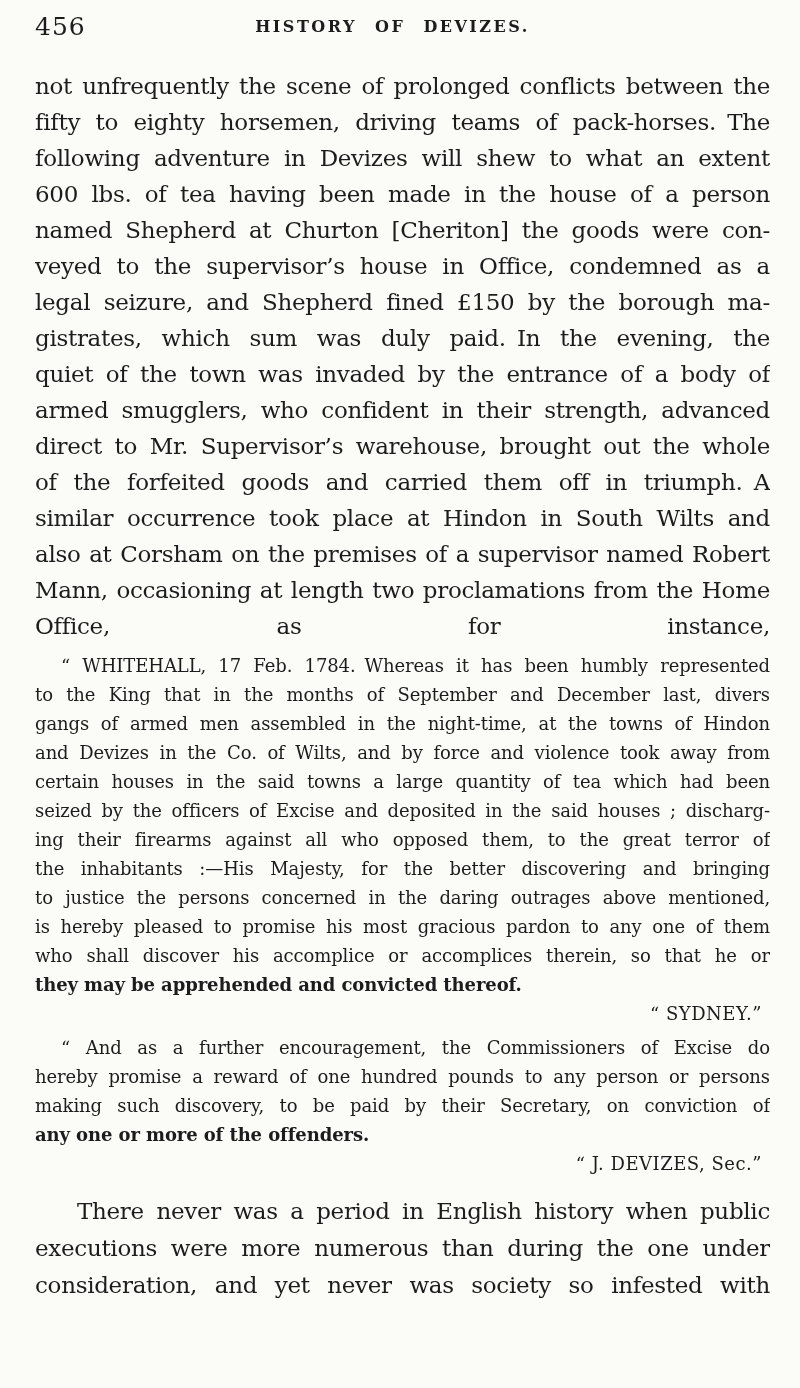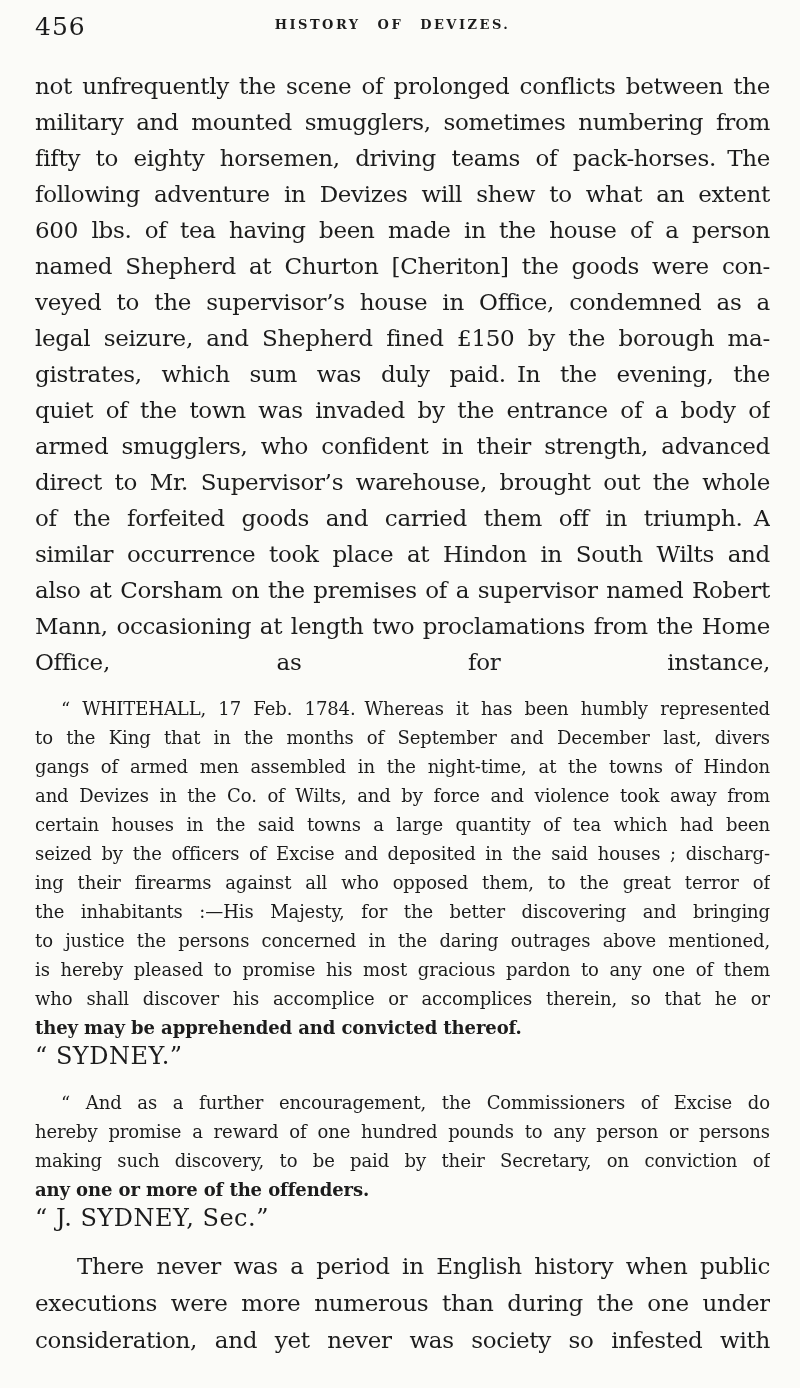--- a/index.html
+++ b/index.html
@@ -16,21 +16,21 @@
     overflow: hidden;
   }
   .header { position: relative; height: 34px; margin-bottom: 22px; }
   .pagenum {
     position: absolute; left: 0; top: 0;
     font-size: 25px; letter-spacing: 1px;
   }
   .running {
     position: absolute; left: 0; right: 20px; top: 5px;
     text-align: center;
-    font-size: 13px; font-weight: bold;
+    font-size: 16px; font-weight: bold;
     letter-spacing: 2.5px; word-spacing: 10px;
   }
   .block { width: 100%; }
   .block .line {
     text-align: justify;
     text-align-last: justify;
     white-space: normal;
     overflow: hidden;
   }
   .p1 .line, .p2 .line {
@@ -38,41 +38,40 @@
     height: 36px;
   }
   .p2 .line { line-height: 37px; height: 37px; }
   .quote .line {
     font-size: 18px; line-height: 29px; letter-spacing: -0.1px;
     height: 29px;
   }
   .endleft .line.last { text-align-last: left; font-weight: bold; }
   .indent .line:first-child { text-indent: 26px; }
   .indent2 .line:first-child { text-indent: 42px; }
-  .p1 { margin-bottom: 14px; }
-  .q2 { margin-top: 17px; }
+  .p1 { margin-bottom: 7px; }
+  .q2 { margin-top: 5px; }
   .p2 { margin-top: 15px; }
   .sig {
-    text-align: left; padding-right: 8px;
-    font-size: 24px; line-height: 29px; letter-spacing: 0.5px;
+    text-align: right; padding-right: 8px;
+    font-size: 18px; line-height: 29px; letter-spacing: 0.5px;
   }
 </style>
 </head>
 <body style="--paper: #fbfbf8; --ink: #1c1c1c;">
 
 <div class="page">
 
   <div class="header">
     <span class="pagenum">456</span>
     <span class="running">HISTORY OF DEVIZES.</span>
   </div>
 
   <div class="block p1">
       <div class="line">not unfrequently the scene of prolonged conflicts between the</div>
-      <div class="line">military and mounted smugglers, sometimes numbering from</div>
       <div class="line">fifty to eighty horsemen, driving teams of pack-horses. The</div>
       <div class="line">following adventure in Devizes will shew to what an extent</div>
       <div class="line">600 lbs. of tea having been made in the house of a person</div>
       <div class="line">named Shepherd at Churton [Cheriton] the goods were con-</div>
       <div class="line">veyed to the supervisor’s house in Office, condemned as a</div>
       <div class="line">legal seizure, and Shepherd fined £150 by the borough ma-</div>
       <div class="line">gistrates, which sum was duly paid. In the evening, the</div>
       <div class="line">quiet of the town was invaded by the entrance of a body of</div>
       <div class="line">armed smugglers, who confident in their strength, advanced</div>
       <div class="line">direct to Mr. Supervisor’s warehouse, brought out the whole</div>
@@ -100,21 +99,21 @@
 
   <div class="sig">“ SYDNEY.”</div>
 
   <div class="block quote indent endleft q2">
       <div class="line">“ And as a further encouragement, the Commissioners of Excise do</div>
       <div class="line">hereby promise a reward of one hundred pounds to any person or persons</div>
       <div class="line">making such discovery, to be paid by their Secretary, on conviction of</div>
       <div class="line last">any one or more of the offenders.</div>
     </div>
 
-  <div class="sig">“ J. SYDNEY, Sec.”</div>
+  <div class="sig">“ J. DEVIZES, Sec.”</div>
 
   <div class="block p2 indent2">
       <div class="line">There never was a period in English history when public</div>
       <div class="line">executions were more numerous than during the one under</div>
       <div class="line last">consideration, and yet never was society so infested with</div>
     </div>
 
 </div>
 
 </body></html>

